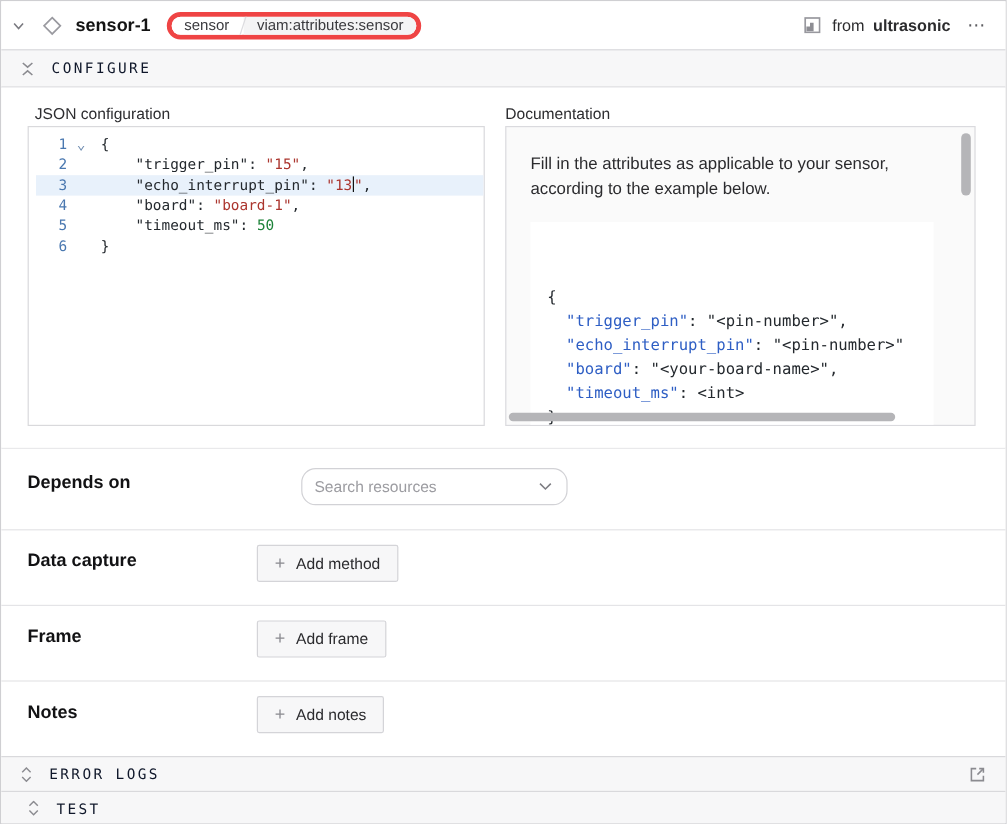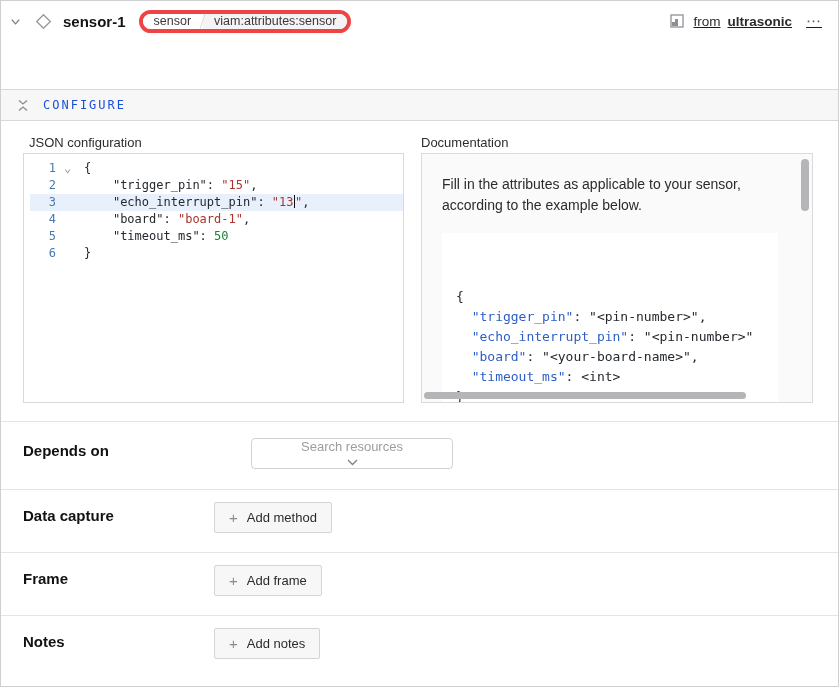--- a/index.html
+++ b/index.html
@@ -23,33 +23,33 @@
   }
   .icon-btn{ display:flex; align-items:center; justify-content:center; background:none; border:none; cursor:pointer; padding:2px; }
   .hdr-name{ font-size:15px; font-weight:700; color:#131313; }
   .pill{
     display:flex; align-items:stretch; border:4px solid #ef4444; border-radius:999px;
     overflow:hidden; font-size:12.5px; color:#3a3a3e; margin-left:4px; height:23px;
   }
   .pill-seg{ display:flex; align-items:center; padding:0 11px; background:#fff; }
   .pill-seg.alt{ background:#f4f4f5; }
   .pill-div{ width:1px; background:#dcdcdf; transform:rotate(18deg) scaleY(1.25); }
-  .hdr-right{ margin-left:auto; display:flex; align-items:center; gap:12px;text-decoration:underline; }
+  .hdr-right{ margin-left:auto; display:flex; align-items:center; gap:12px; }
   .from-wrap{ display:flex; align-items:center; gap:7px; font-size:13.5px; color:#2c2c2e; }
   .from-module{ font-weight:700; }
   .menu-dots{ font-size:15px; color:#5d5d61; letter-spacing:1px; background:none; border:none; cursor:pointer; padding:0 2px; }
 
   
   .bar{
     display:flex; align-items:center; gap:12px;
     background:#f7f7f8;
     border-top:1px solid #d9d9dc; border-bottom:1px solid #d9d9dc;
     padding:0 14px;
     font-family:"DejaVu Sans Mono", monospace;
-    font-size:12px; letter-spacing:2px; color:#1d4ed8;margin-top:48px;
+    font-size:12px; letter-spacing:2px; color:#0f172a;
   }
   .bar.configure{ height:32px; flex:0 0 32px; }
   .bar.bottom{ height:29px; flex:0 0 29px; border-bottom:none; }
   .bar.last{ flex:1 0 28px;padding-left:20px; }
   .bar .ext{ margin-left:auto; }
 
   
   .cfg-body{ position:relative; height:300px; flex:0 0 300px; background:#fff; }
   .panel-label{ position:absolute; top:14px; font-size:13px; color:#2d2d30; }
   .panel-label.l1{ left:28px; }
@@ -96,22 +96,22 @@
     display:flex; align-items:flex-start;
     padding:12px 22px 0 22px;
     border-top:1px solid #e4e4e7; background:#fff;
   }
   .row.dep{ height:68px; flex:0 0 68px; padding-top:16px;gap:40px; }
   .row.std{ height:63px; flex:0 0 63px; }
   .row-label{ width:188px; font-size:15px; font-weight:700; color:#121214; margin-top:5px; }
   .row.dep .row-label{ margin-top:4px; }
 
   .select{
-    width:202px; height:31px; border:1px solid #d2d2d6; border-radius:4px; background:#fff;
-    display:flex; align-items:center; padding:0 10px; cursor:pointer;flex-direction:column;
+    width:222px; height:31px; border:1px solid #d2d2d6; border-radius:12px; background:#fff;
+    display:flex; align-items:center; padding:0 10px; cursor:pointer;
   }
   .select .ph{ font-size:13px; color:#9c9ca1; flex:1; }
 
   .add-btn{
     margin-left:3px; height:31px;
     display:flex; align-items:center; gap:9px;
     background:#f7f7f8; border:1px solid #d4d4d8; border-radius:2px;
     padding:0 14px; font-size:13px; color:#2b2b2e; cursor:pointer;
     font-family:"Liberation Sans", sans-serif;
   }

